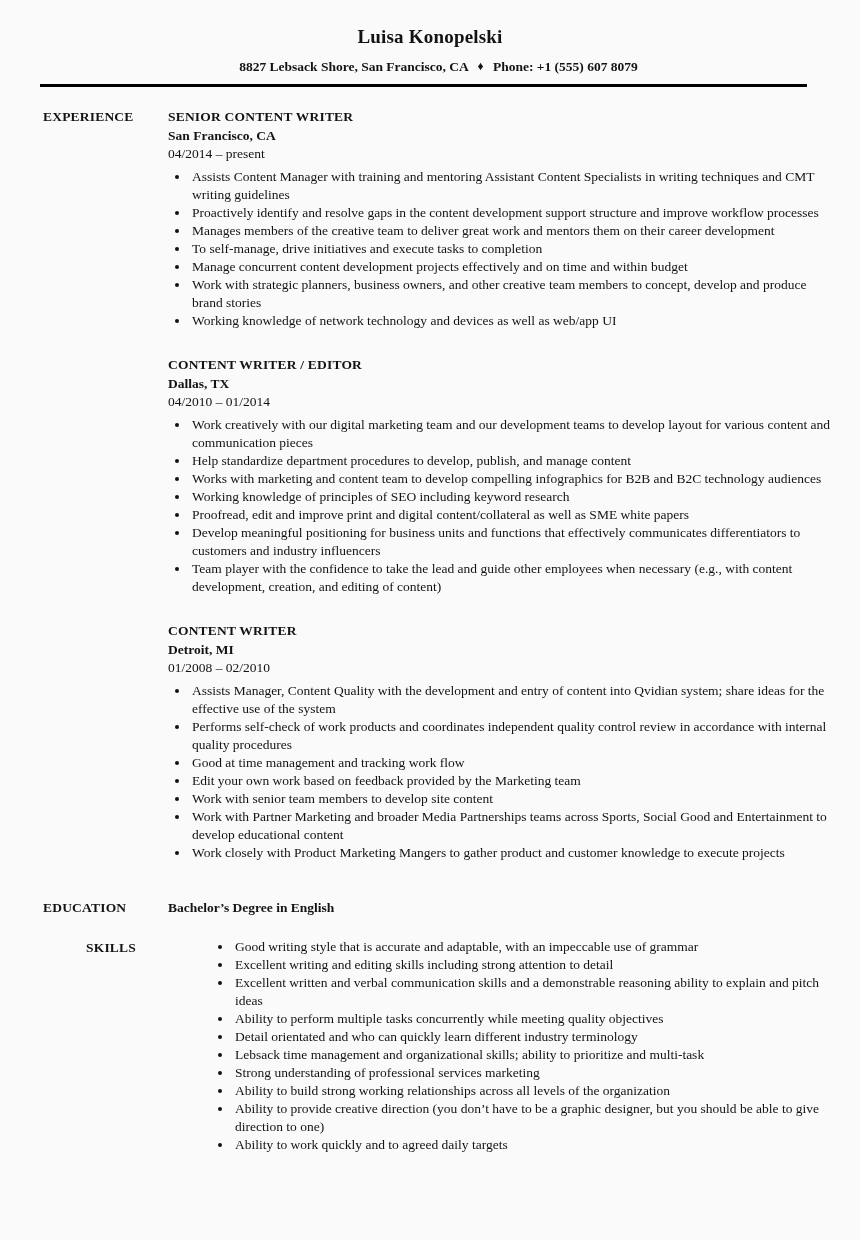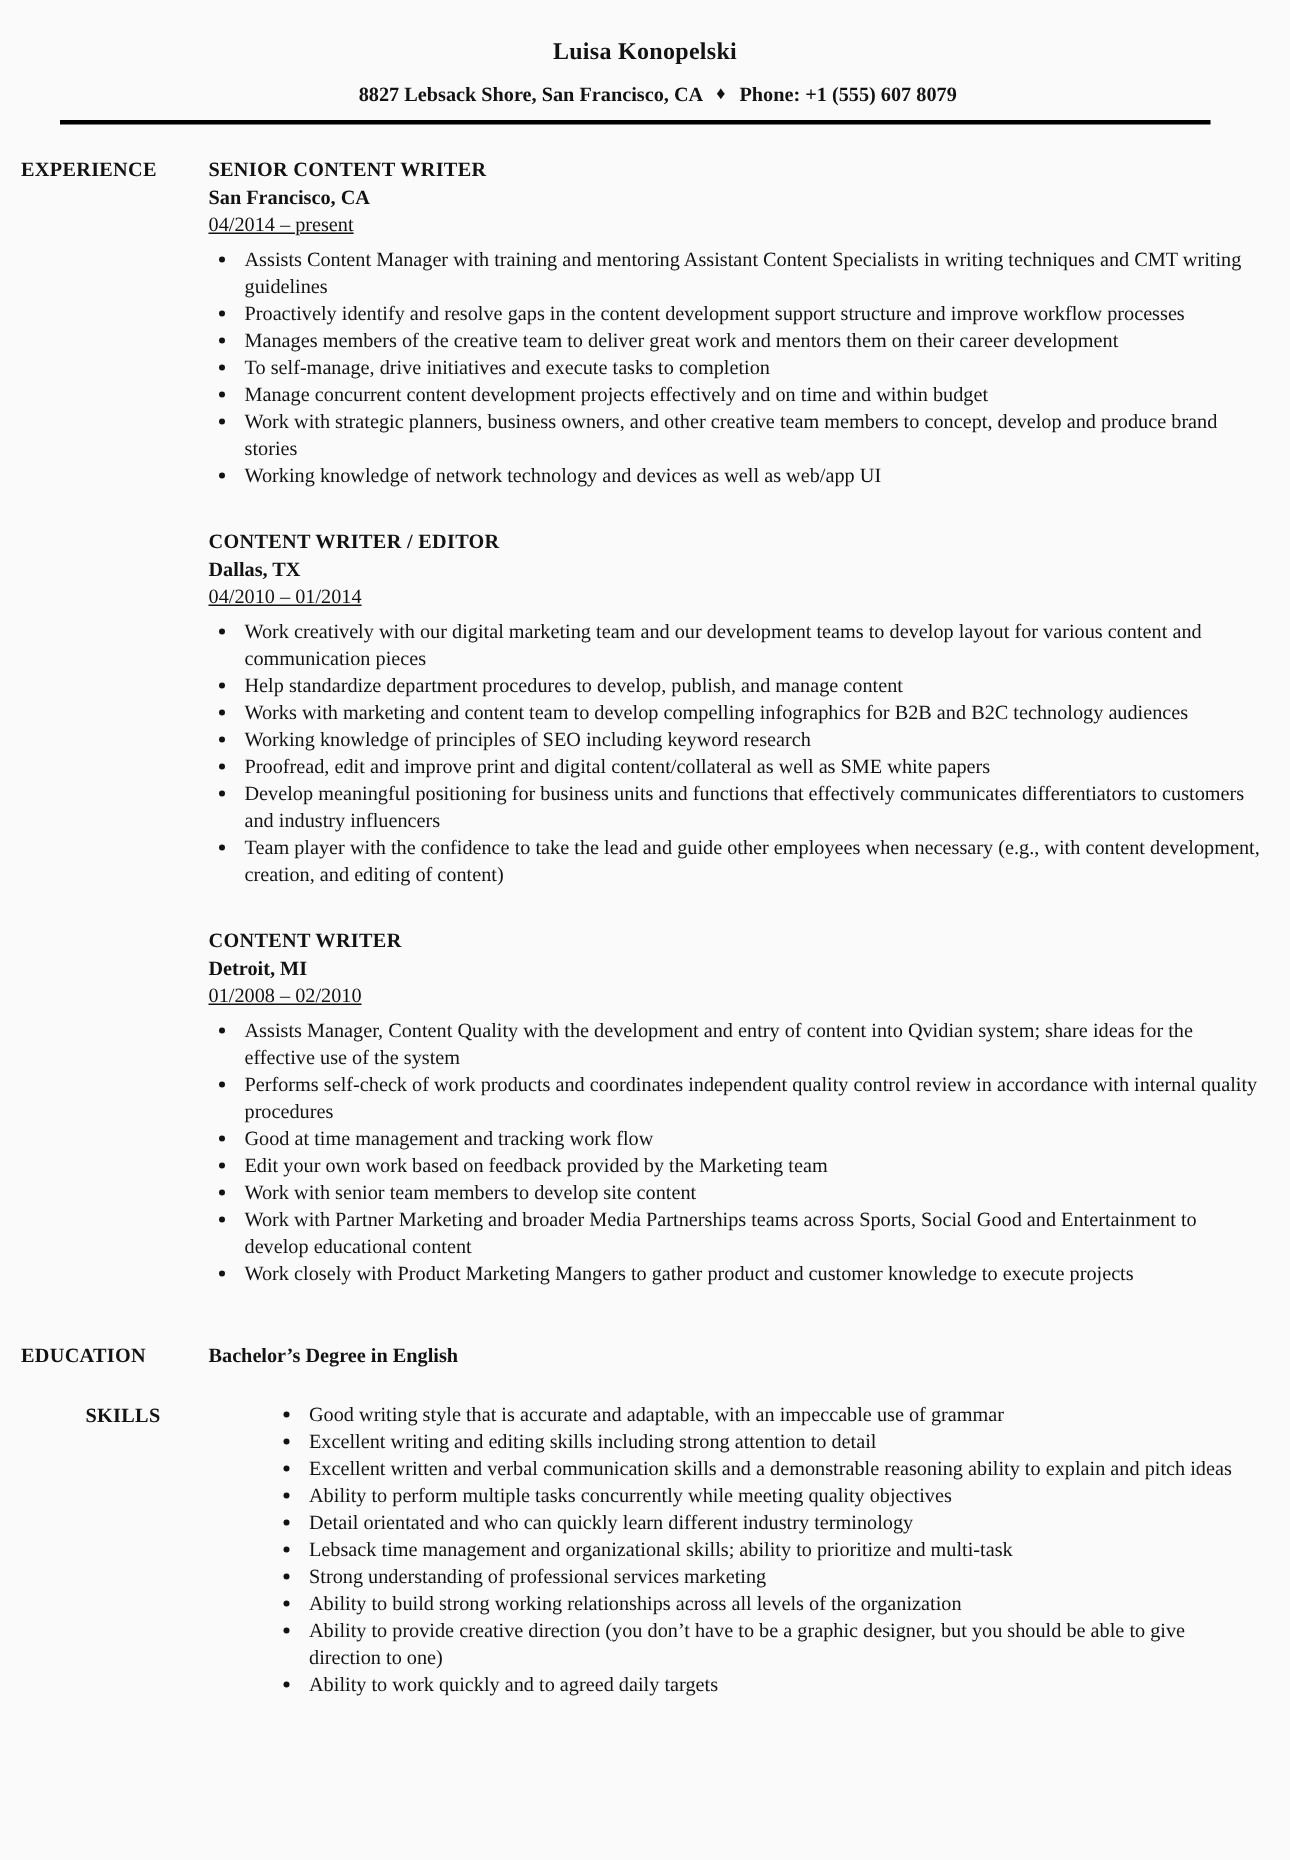--- a/index.html
+++ b/index.html
@@ -6,37 +6,37 @@
   body {
     width: 860px; height: 1240px;
     background: #fafafa;
     overflow: hidden;
     font-family: "Liberation Serif", "DejaVu Serif", serif;
     color: #131313;
   }
   .page { box-sizing: border-box; width: 860px; height: 1240px; padding-top: 26px; }
 
   
-  .name { font-size: 16px; font-weight: bold; text-align: center; margin: 0; letter-spacing: 0.2px; }
+  .name { font-size: 19px; font-weight: bold; text-align: center; margin: 0; letter-spacing: 0.2px; }
   .contact { font-size: 13.5px; font-weight: bold; text-align: center; margin: 11px 0 0 0; padding-left: 17px; }
   .diamond { margin: 0 6px; font-size: 12px; display: inline-block; transform: translateY(-1px); }
   .rule { height: 3px; background: #000; margin: 9px 53px 0 40px; }
 
   
   .section { display: flex; margin-top: 20px; }
   .label {
-    flex: 0 0 auto; width: 125px; padding-left: 14px; box-sizing: content-box;
+    flex: 0 0 auto; width: 125px; padding-left: 43px; box-sizing: content-box;
     font-weight: bold; font-size: 13.5px; line-height: 19px; letter-spacing: 0.2px;
   }
   .content { flex: 1 1 auto; padding-right: 20px; }
 
   .job + .job { margin-top: 25px; }
   .job-title { font-size: 13.5px; font-weight: bold; margin: 0; line-height: 19px; letter-spacing: 0.2px; }
   .job-location { font-size: 13.5px; font-weight: bold; line-height: 19px; }
-  .job-dates { font-size: 13.5px; line-height: 18px; margin-bottom: 5px; text-decoration: underline; }
+  .job-dates { font-size: 13.5px; line-height: 18px; margin-bottom: 5px; }
 
   ul.bullets { margin: 0; padding-left: 22px; font-size: 13.5px; line-height: 18px; list-style: disc outside; }
   ul.bullets li { padding-left: 2px; }
 
   .section-education { margin-top: 36px; }
   .school { font-size: 13.5px; font-weight: bold; line-height: 19px; letter-spacing: 0.2px; }
   .degree { font-size: 13.5px; font-weight: bold; line-height: 19px; }
 
   .section-skills { margin-top: 21px; margin-left: 43px; }
 </style>

